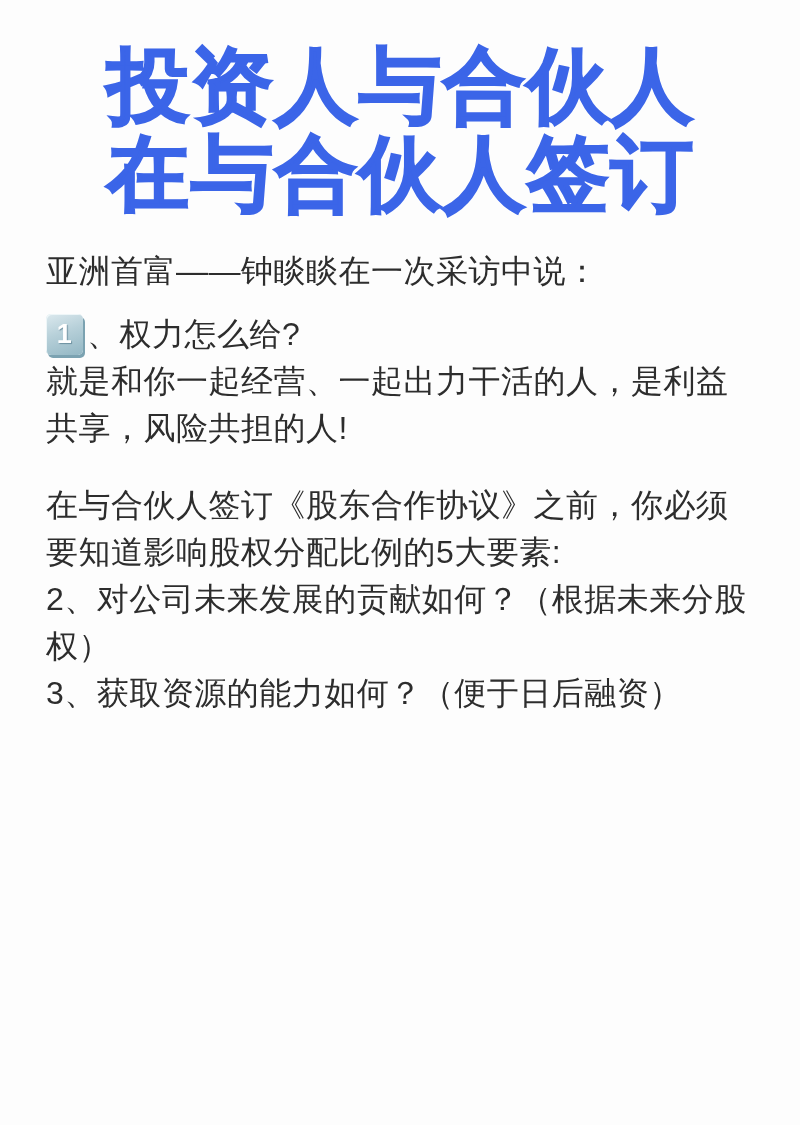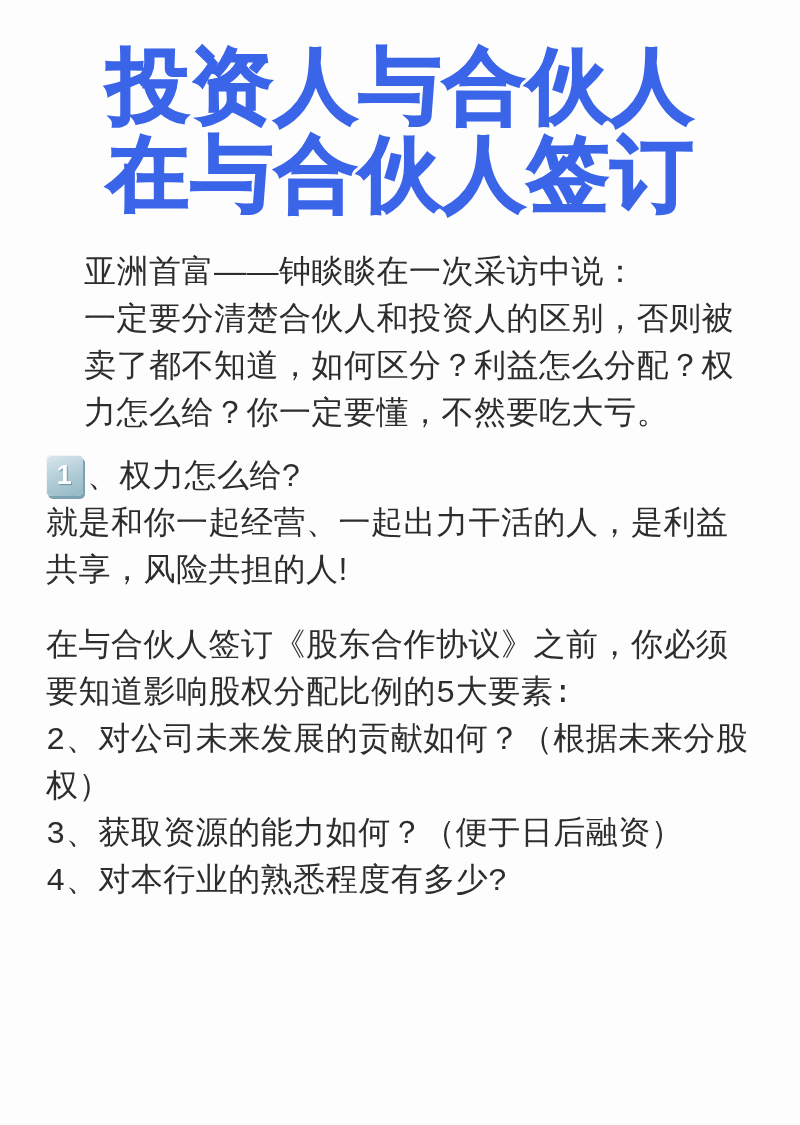--- a/index.html
+++ b/index.html
@@ -25,21 +25,21 @@
     line-height: 88px;
     letter-spacing: 2px;
     -webkit-text-stroke: 2px #3b65e8;
   }
   .body-text {
     font-size: 32px;
     line-height: 47px;
     letter-spacing: 0.5px;
     color: #2d2d2d;
   }
-  .intro { margin-top: 30px; margin-left: 38px; }
+  .intro { margin-top: 30px; }
   .section1 { margin-top: 16px; }
   .section1-heading {
     display: flex;
     align-items: center;
     gap: 4px;
   }
   .keycap {
     display: inline-block;
     width: 37px;
     height: 41px;
@@ -47,48 +47,46 @@
     background: linear-gradient(160deg, #dce9ee 0%, #b7d0d9 45%, #93b7c4 100%);
     box-shadow: 2px 3px 0 #7ba2b1, inset 1px 1px 0 #eef6f8;
     color: #ffffff;
     font-size: 27px;
     font-weight: bold;
     line-height: 41px;
     text-align: center;
     text-shadow: 1px 1px 1px rgba(60, 100, 120, 0.55);
     flex: 0 0 auto;
   }
-  .section2 { margin-top: 30px; font-family: Liberation Mono, monospace; }
+  .section2 { margin-top: 30px; }
   .list { margin-top: 0; }
 </style>
 </head>
 <body>
 
 <div class="page">
 
   <div class="title">
     <div>投资人与合伙人</div>
     <div>在与合伙人签订</div>
   </div>
 
   <div class="intro body-text">
     <div>亚洲首富——钟睒睒在一次采访中说：</div>
-    <div>一定要分清楚合伙人和投资人的区别，否则被卖了都不知道，如何区分？利益怎么分配？权力怎么给？你一定要懂，不然要吃大亏。</div>
   </div>
 
   <div class="section1 body-text">
     <div class="section1-heading">
       <span class="keycap">1</span>
       <span>、权力怎么给?</span>
     </div>
     <div>就是和你一起经营、一起出力干活的人，是利益共享，风险共担的人!</div>
   </div>
 
   <div class="section2 body-text">
     <div>在与合伙人签订《股东合作协议》之前，你必须要知道影响股权分配比例的5大要素:</div>
     <div class="list">
       <div>2、对公司未来发展的贡献如何？（根据未来分股权）</div>
       <div>3、获取资源的能力如何？（便于日后融资）</div>
-      <div>4、对本行业的熟悉程度有多少?</div>
     </div>
   </div>
 
 </div>
 
 </body></html>

